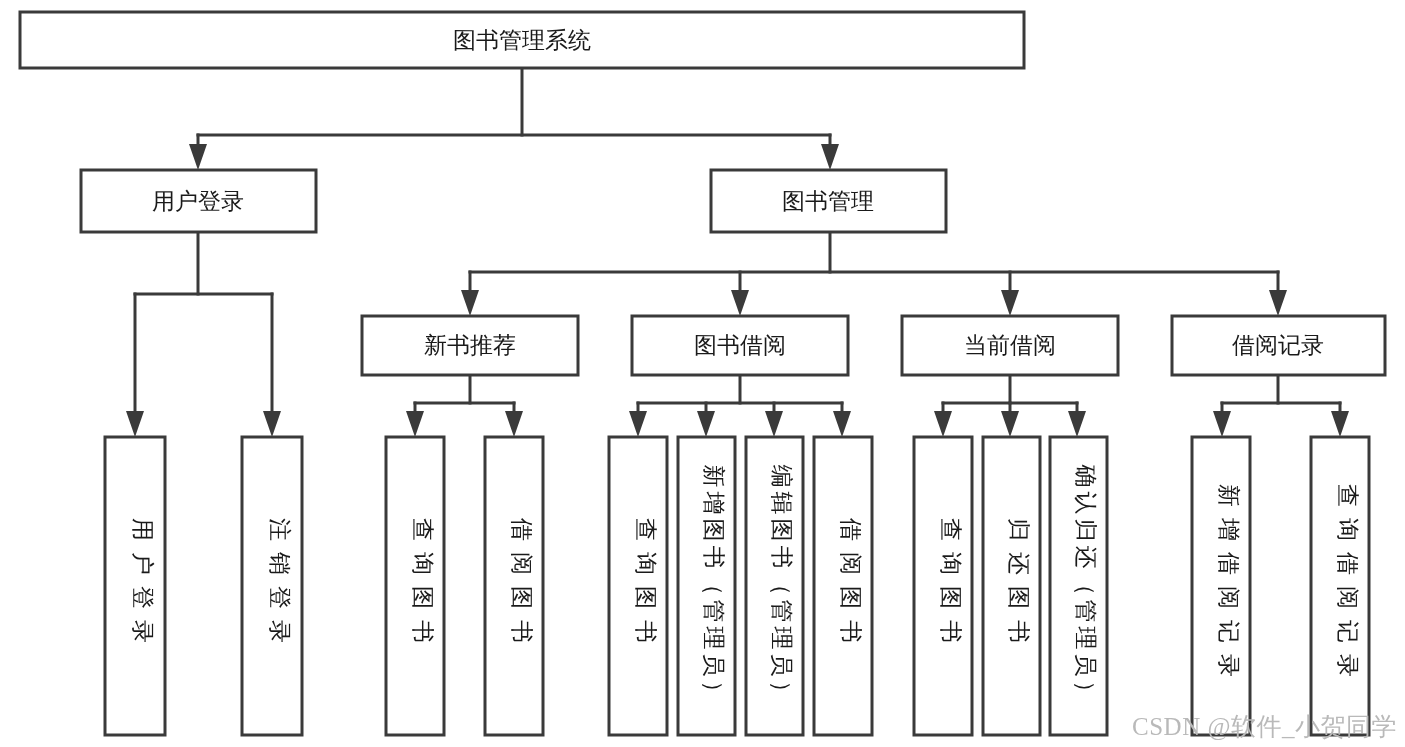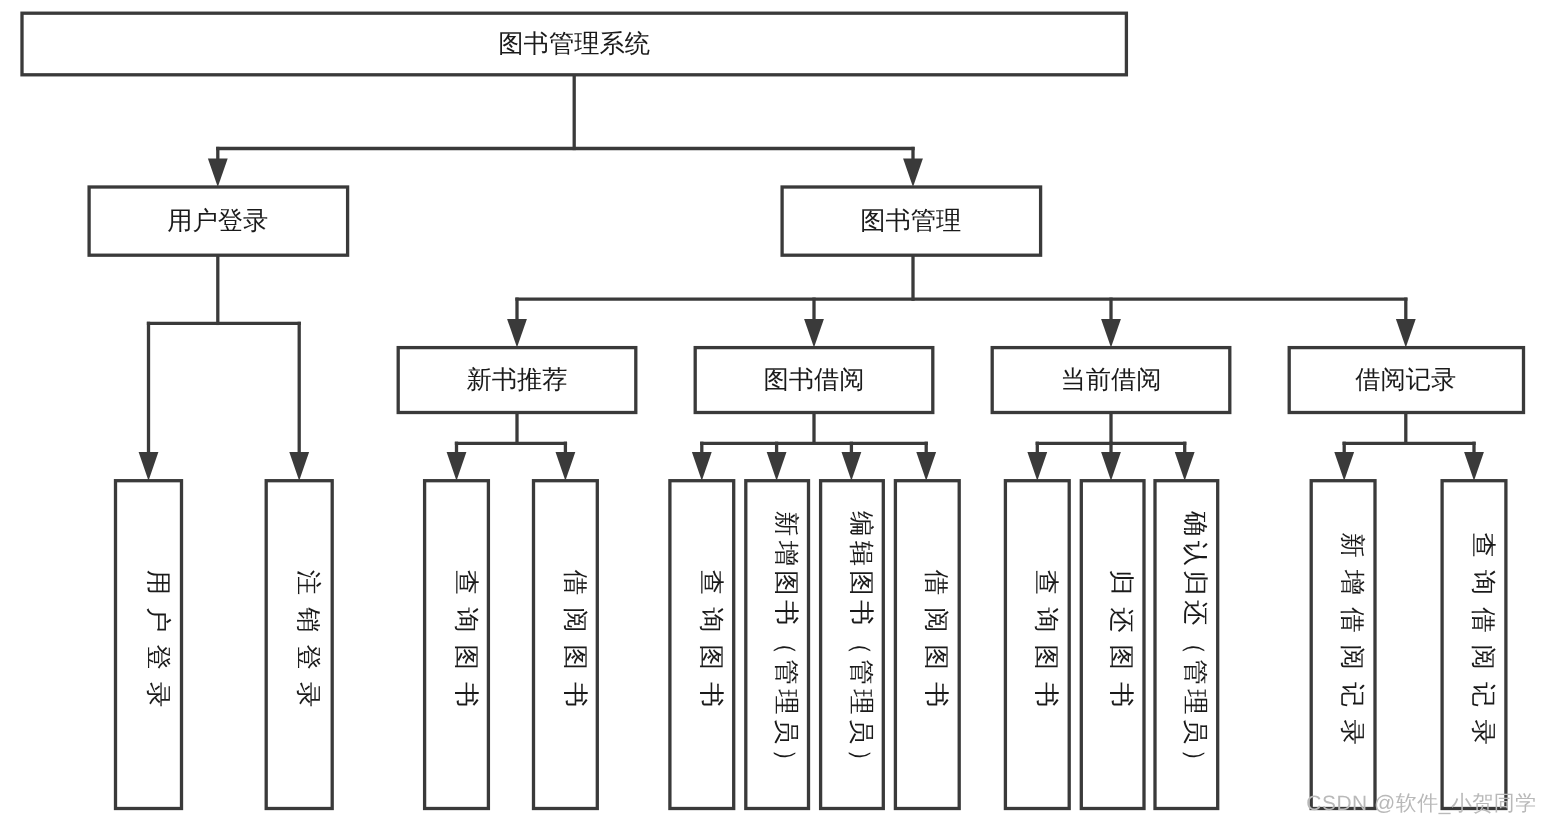--- a/index.html
+++ b/index.html
@@ -51,22 +51,22 @@
   .node-label-vertical {
     fill: #1a1a1a;
     font-family: "DejaVu Sans", "Liberation Sans", sans-serif;
     font-size: 23px;
     text-anchor: middle;
   }
   .watermark {
     position: absolute;
     right: 8px;
     bottom: 4px;
-    font-family: Liberation Sans, sans-serif;
-    font-size: 19px;
+    font-family: Liberation Serif, serif;
+    font-size: 25px;
     color: #b9b9b9;
     letter-spacing: 0.5px;
     white-space: nowrap;
     pointer-events: none;
   }
 </style>
 </head>
 <body>
 
 <div id="diagram-root">

